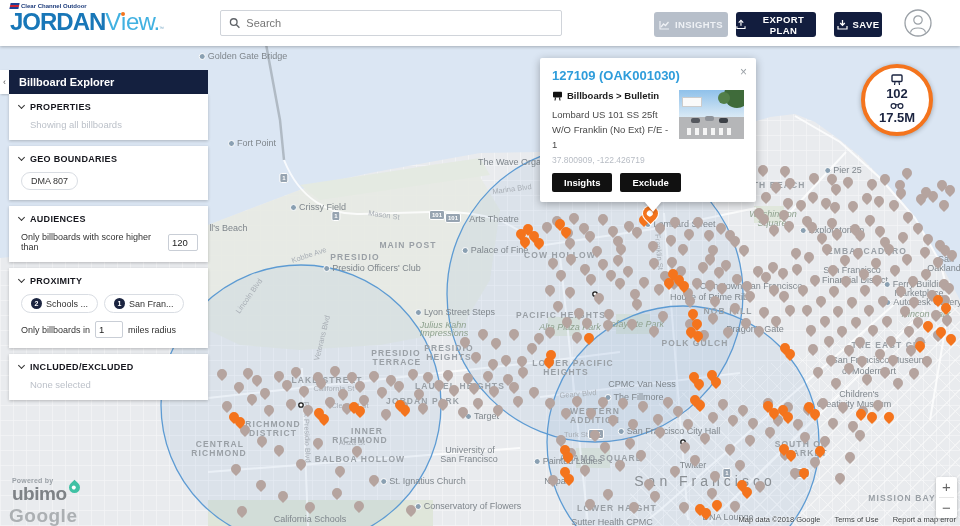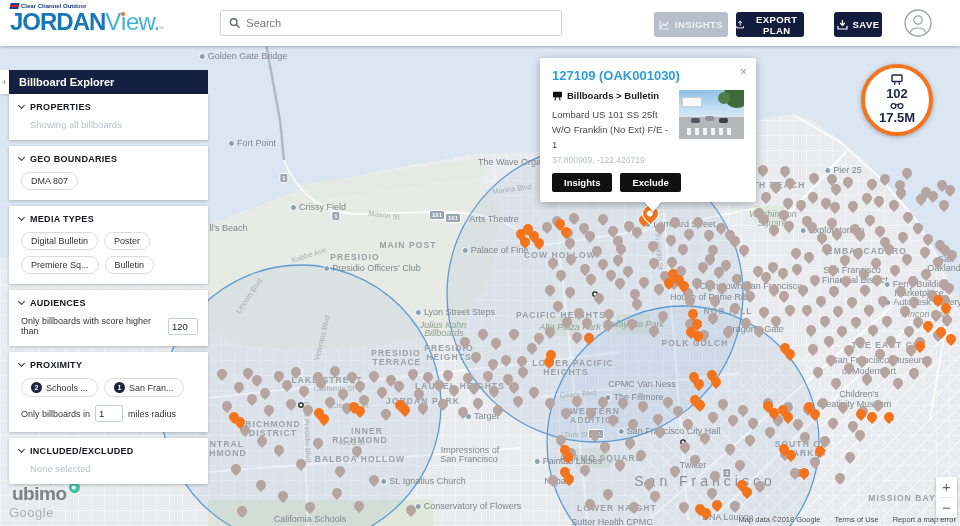--- a/index.html
+++ b/index.html
@@ -117,21 +117,21 @@
   
   .zoomctl { position:absolute; left:936px; top:477px; width:21px; background:#fff; border-radius:2px;
              box-shadow:0 1px 3px rgba(0,0,0,.3); z-index:11; }
   .zoomctl div { height:20px; text-align:center; font-size:15px; color:#666; line-height:19px; cursor:pointer; }
   .zoomctl .sep { height:1px; background:#e6e6e6; margin:0 3px; }
   .powered { position:absolute; left:12px; top:477px; z-index:11; cursor:pointer; }
   .powered .pby { font-size:7px; font-weight:bold; color:#9aa0a6; letter-spacing:.2px; }
   .powered .ub { font-size:19px; font-weight:bold; color:#7e8286; letter-spacing:-.5px; line-height:20px; display:flex; }
   .ub-pin { width:11px; height:11px; border-radius:50% 50% 50% 0; transform:rotate(135deg); background:#3fc1a4; margin:-2px 0 0 2px; position:relative; }
   .ub-pin::after { content:''; position:absolute; left:3.5px; top:3.5px; width:4px; height:4px; border-radius:50%; background:#fff; }
-  .gwm { position:absolute; left:9px; top:505px; font-size:13px; font-weight:normal; color:#bb6c6c0; color:rgba(120,125,130,.55); z-index:10; letter-spacing:.5px; cursor:pointer; }
+  .gwm { position:absolute; left:9px; top:505px; font-size:19px; font-weight:bold; color:#bb6c6c0; color:rgba(120,125,130,.55); z-index:10; letter-spacing:.5px; cursor:pointer; }
   .attrib { position:absolute; right:4px; top:515px; z-index:11; font-size:7.5px; color:#3c4043;
             text-shadow:0 0 2px #fff, 0 0 2px #fff; display:flex; gap:14px; }
   .attrib span { cursor:pointer; }
 </style>
 </head>
 <body>
 
 <div class="map">
   <div class="grid"></div>
   <div class="grid-soma"></div>
@@ -384,21 +384,21 @@
         <span>LAUREL HEIGHTS</span>
       </div>
       <div class="ml area" style="left: 423px; top: 401px;">
         <span>JORDAN PARK</span>
       </div>
       <div class="ml poi" style="left: 482px; top: 416px;">
         <span class="poi-ic"></span>
         <span>Target</span>
       </div>
       <div class="ml poi" style="left: 470px; top: 450px;">
-        <span>Impressions of</span>
+        <span>University of</span>
       </div>
       <div class="ml poi" style="left: 469px; top: 459px;">
         <span>San Francisco</span>
       </div>
       <div class="ml poi" style="left: 423px; top: 481px;">
         <span class="poi-ic"></span>
         <span>St. Ignatius Church</span>
       </div>
       <div class="ml poi" style="left: 468px; top: 506px;">
         <span class="poi-ic"></span>
@@ -422,21 +422,21 @@
       <div class="ml area" style="left: 449px; top: 348px;">
         <span>PRESIDIO</span>
       </div>
       <div class="ml area" style="left: 449px; top: 357px;">
         <span>HEIGHTS</span>
       </div>
       <div class="ml park" style="left: 443px; top: 325px;">
         <span>Julius Kahn</span>
       </div>
       <div class="ml park" style="left: 444px; top: 333px;">
-        <span>Billboards</span>
+        <span>Impressions</span>
       </div>
       <div class="ml poi" style="left: 455px; top: 312px;">
         <span class="poi-ic"></span>
         <span>Lyon Street Steps</span>
       </div>
       <div class="ml street" style="left: 322px; top: 338px; transform: translate(-50%, -50%) rotate(-76deg);">
         <span>Veterans Blvd</span>
       </div>
       <div class="ml street" style="left: 307px; top: 432px; transform: translate(-50%, -50%) rotate(88deg);">
         <span>Park Presidio Blvd</span>
@@ -934,21 +934,21 @@
   </div>
 
   <button class="hbtn disabled" style="left:654px; width:74px;">
     <svg width="11" height="10" viewBox="0 0 11 10">
       <path d="M1,1 V9 H10" stroke="#eef1f5" stroke-width="1.2" fill="none"></path>
       <polyline points="2,7 4.5,4 6.5,5.5 9.5,2" stroke="#eef1f5" stroke-width="1.3" fill="none"></polyline>
     </svg>
     <span>INSIGHTS</span>
   </button>
 
-  <button class="hbtn navy" style="left:736px; width:68px;">
+  <button class="hbtn navy" style="left:736px; width:80px;">
     <svg width="11" height="11" viewBox="0 0 11 11">
       <path d="M5.5,1.5 V7" stroke="#fff" stroke-width="1.3" fill="none"></path>
       <polyline points="3,3.5 5.5,1 8,3.5" stroke="#fff" stroke-width="1.3" fill="none"></polyline>
       <path d="M1,7.5 V10 H10 V7.5" stroke="#fff" stroke-width="1.2" fill="none"></path>
     </svg>
     <span>EXPORT PLAN</span>
   </button>
 
   <button class="hbtn navy" style="left:834px; width:48px;">
     <svg width="11" height="11" viewBox="0 0 11 11">
@@ -983,32 +983,20 @@
   <div class="card">
     <div class="sec-head">
       <span class="caret"></span>
       <span>GEO BOUNDARIES</span>
     </div>
     <div class="chips">
       <span class="chip">DMA 807</span>
     </div>
   </div>
 
-  <div class="card">
-    <div class="sec-head">
-      <span class="caret"></span>
-      <span>MEDIA TYPES</span>
-    </div>
-    <div class="chips">
-      <span class="chip">Digital Bulletin</span>
-      <span class="chip">Poster</span>
-      <span class="chip">Premiere Sq...</span>
-      <span class="chip">Bulletin</span>
-    </div>
-  </div>
 
   <div class="card">
     <div class="sec-head">
       <span class="caret"></span>
       <span>AUDIENCES</span>
     </div>
     <div class="filter-row">
       <span>Only billboards with score higher than</span>
       <input class="w-score" value="120" style="">
     </div>

